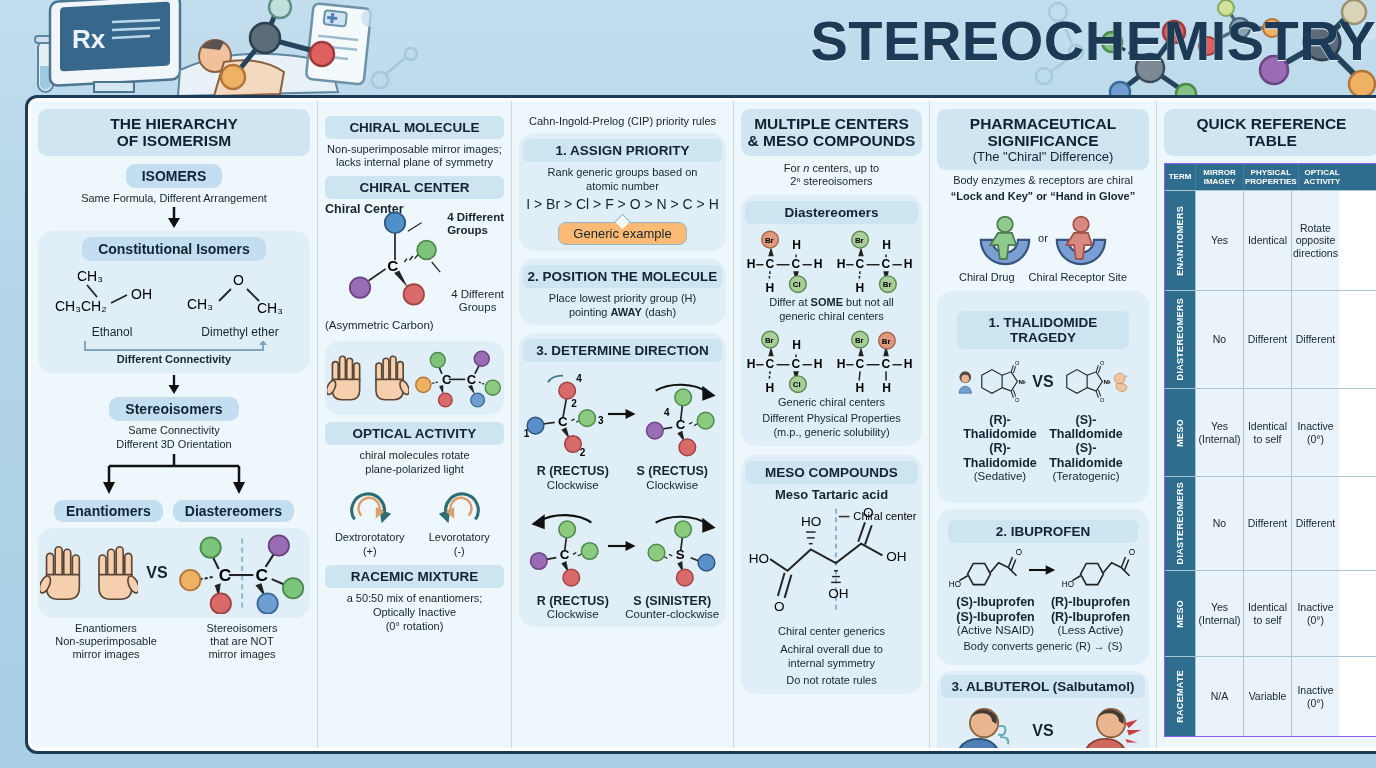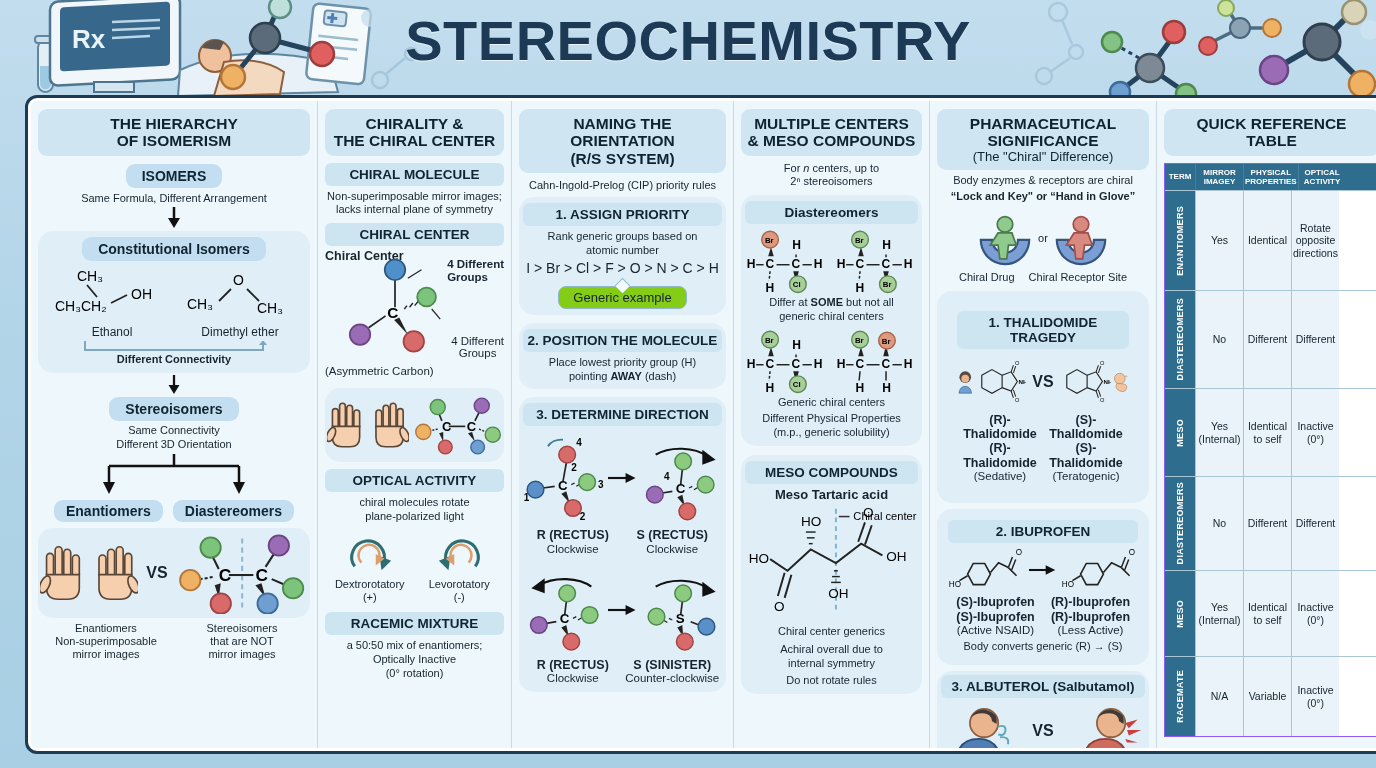--- a/index.html
+++ b/index.html
@@ -4,21 +4,21 @@
 <style>
   * { box-sizing: border-box; margin: 0; padding: 0; }
   body {
     width: 1376px; height: 768px; overflow: hidden; position: relative;
     font-family: "Liberation Sans", sans-serif; color: #15242f;
     background: linear-gradient(180deg, #c2ddee 0%, #b3d5e8 40%, #a8cfe4 100%);
   }
   .hdr { position:absolute; top:0; left:0; width:1376px; height:96px; }
   .hdr-deco { position:absolute; top:0; }
   .main-title {
-    position:absolute; top:8px; left:0; right:0; text-align:center;
+    position:absolute; top:8px; left:0; right:0; text-align:right;
     font-size:56px; font-weight:bold; letter-spacing:0.5px; color:#1c3a55;
     text-shadow: 0 1px 0 #e8f3fa;
   }
   .panel {
     position:absolute; left:25px; top:95px; width:1367px; height:659px;
     background:#eef7fb; border:3px solid #1d3b55; border-radius:12px;
     box-shadow: inset 0 0 0 3px #ffffff; display:flex; overflow:hidden; padding:3px;
   }
   .col { padding:8px 7px; position:relative; overflow:hidden; }
   .col + .col { border-left:1px solid #ccd9e1; }
@@ -41,21 +41,21 @@
   .txt { font-size:11px; text-align:center; line-height:1.25; }
   .txt-sm { font-size:11px; text-align:center; line-height:1.2; }
   .ctr { text-align:center; }
   .row { display:flex; align-items:center; justify-content:center; }
   .vs { font-weight:bold; font-size:16px; padding:0 4px; }
   .b { font-weight:bold; }
   .it { font-style: italic; }
   .lbl-b { font-weight:bold; font-size:12.5px; line-height:1.15; }
   .lbl-r { font-size:11.5px; line-height:1.15; }
   .bubble {
-    display:inline-block; background:#84cc16; border:1.5px solid #8fb8cc;
+    display:inline-block; background:#fdba74; border:1.5px solid #8fb8cc;
     border-radius:8px; padding:3px 14px; font-size:13px; position:relative; margin-top:8px;
   }
   .bubble:before {
     content:""; position:absolute; top:-7px; left:50%; margin-left:-6px;
     width:10px; height:10px; background:#f3fafd; border-left:1.5px solid #8fb8cc;
     border-top:1.5px solid #8fb8cc; transform:rotate(45deg);
   }
   .struct-name { font-size:12px; text-align:center; }
   .cap2 { display:flex; }
   .cap2 > div { flex:1; }
@@ -302,22 +302,20 @@
       <div class="txt-sm pre">Enantiomers
 Non-superimposable
 mirror images</div>
       <div class="txt-sm pre">Stereoisomers
 that are NOT
 mirror images</div>
     </div>
   </section>
 
   <section class="col c2">
-    <div class="col-title pre">CHIRALITY &amp;
-THE CHIRAL CENTER</div>
     <div class="bar">CHIRAL MOLECULE</div>
     <div class="txt-sm pre">Non-superimposable mirror images;
 lacks internal plane of symmetry</div>
     <div class="bar">CHIRAL CENTER</div>
     <div class="mol-lbls" style="height:138px">
       <svg width="128" height="118" viewBox="0 0 150 124" style="position:absolute;left:6px;top:0">
         <line x1="75" y1="60" x2="75" y2="28" stroke="#222" stroke-width="2"></line>
         <line x1="64" y1="70" x2="44" y2="84" stroke="#222" stroke-width="2"></line>
         <g stroke="#222" stroke-width="1.6">
           <line x1="86" y1="62" x2="89" y2="58"></line>
@@ -408,22 +406,20 @@
         <div class="txt">(-)</div>
       </div>
     </div>
     <div class="bar">RACEMIC MIXTURE</div>
     <div class="txt pre">a 50:50 mix of enantiomers;
 Optically Inactive
 (0° rotation)</div>
   </section>
 
   <section class="col c3">
-    <div class="col-title pre">NAMING THE ORIENTATION
-(R/S SYSTEM)</div>
     <div class="txt" style="margin:6px 0 4px">Cahn-Ingold-Prelog (CIP) priority rules</div>
     <div class="box">
       <div class="bar" style="margin:0 0 4px">1. ASSIGN PRIORITY</div>
       <div class="txt pre">Rank generic groups based on
 atomic number</div>
       <div class="txt" style="font-size:14px; margin-top:3px">I &gt; Br &gt; Cl &gt; F &gt; O &gt; N &gt; C &gt; H</div>
       <div class="ctr"><span class="bubble">Generic example</span></div>
     </div>
     <div class="box" style="margin-top:8px">
       <div class="bar" style="margin:0 0 4px">2. POSITION THE MOLECULE</div>

